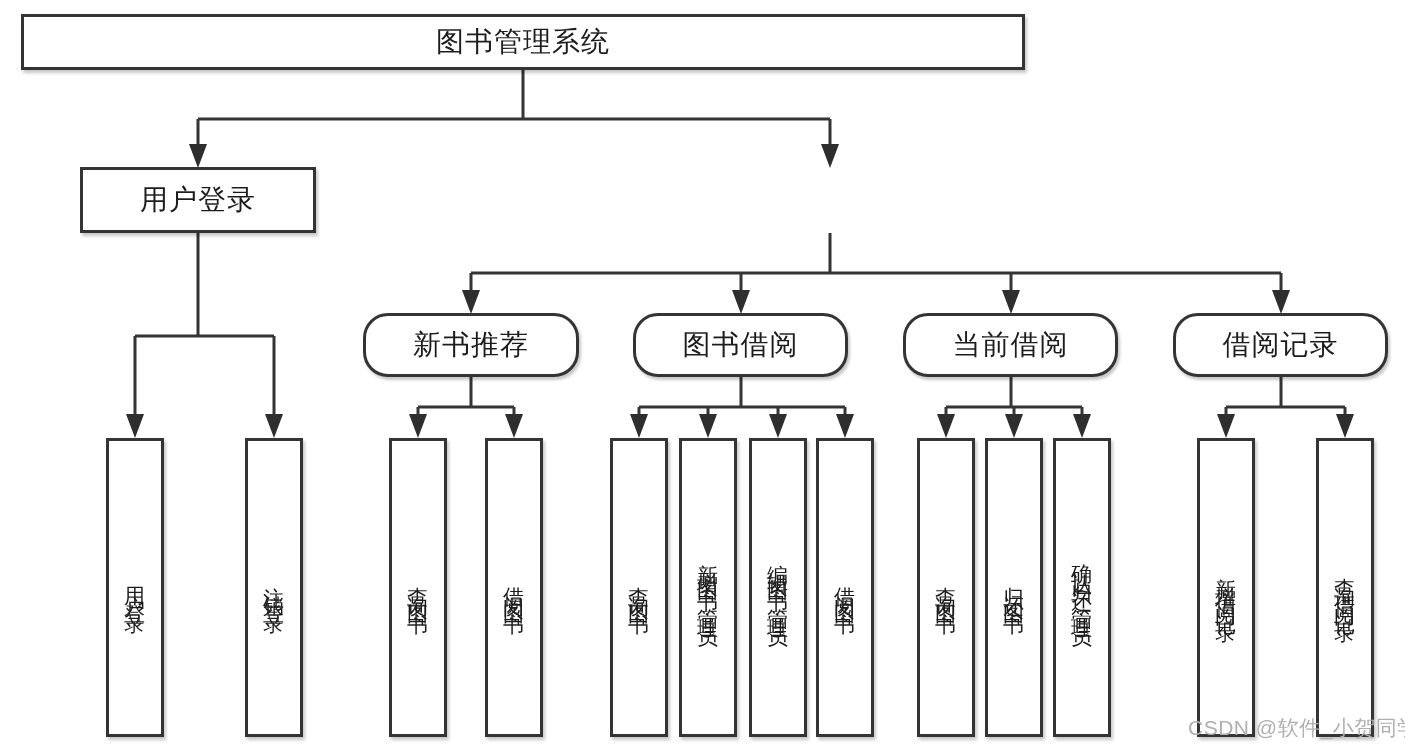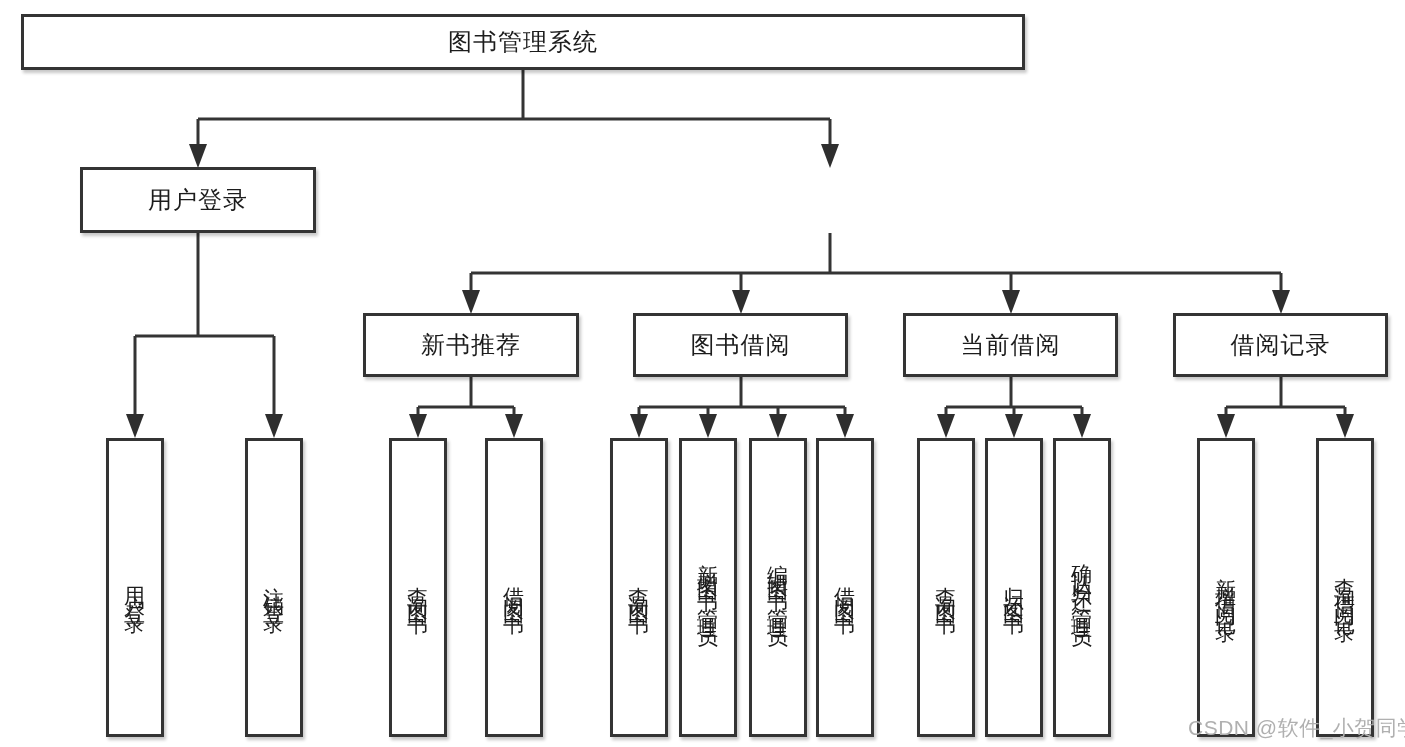--- a/index.html
+++ b/index.html
@@ -5,24 +5,24 @@
   html,body{margin:0;padding:0;background:#ffffff;}
   #stage{
     position:relative;width:1405px;height:747px;background:#ffffff;overflow:hidden;
     font-family:"Liberation Sans","DejaVu Sans",sans-serif;color:#1c1c1c;
   }
   .node{
     position:absolute;box-sizing:border-box;background:#ffffff;
     border:3px solid #343434;box-shadow:2px 3px 3px rgba(0,0,0,0.22);
     display:flex;align-items:center;justify-content:center;
   }
-  .hbox{font-size:24px;letter-spacing:1px;}
+  .hbox{font-size:28px;letter-spacing:1px;}
   .root{left:21px;top:14px;width:1004px;height:56px;}
   .lvl2{top:167px;width:236px;height:66px;}
-  .lvl3{top:313px;width:216px;height:64px;}
+  .lvl3{top:313px;width:216px;height:64px;border-radius:25px;}
   .leaf{top:438px;width:58px;height:299px;}
   .leaf span{
     writing-mode:vertical-rl;text-orientation:mixed;
     font-size:21px;letter-spacing:9px;line-height:1;white-space:nowrap;
   }
   #connectors{position:absolute;left:0;top:0;pointer-events:none;}
   #connectors .lines{stroke:#343434;stroke-width:3;fill:none;}
   #connectors .arrows{fill:#2e2e2e;stroke:none;}
   #watermark{
     position:absolute;left:1188px;top:714px;width:210px;

